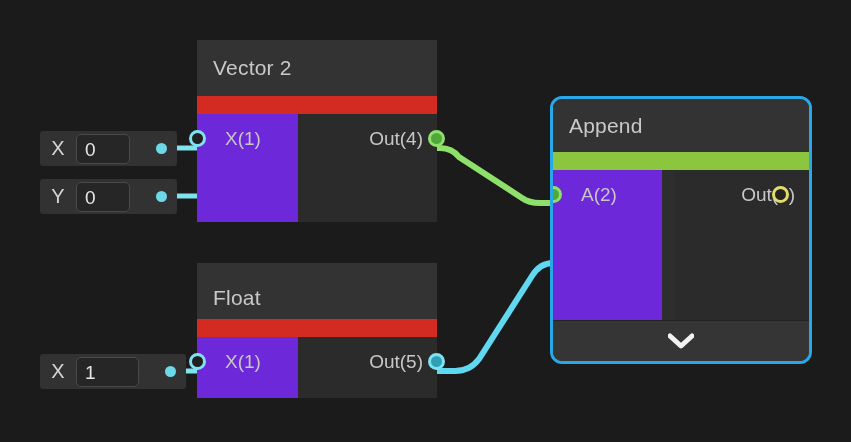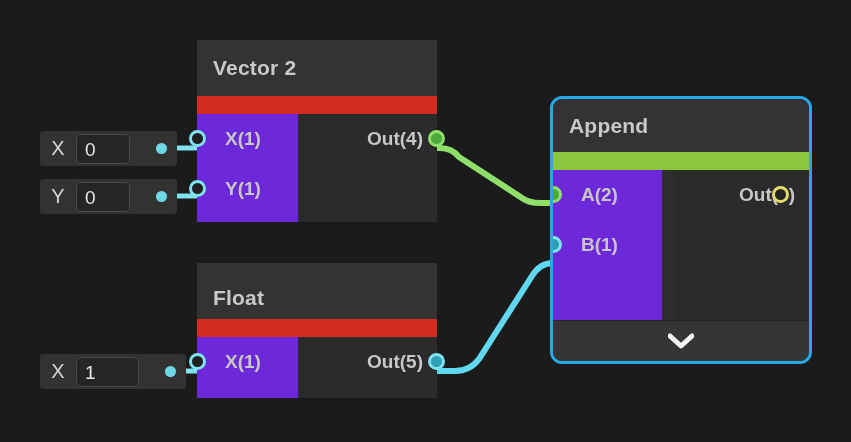--- a/index.html
+++ b/index.html
@@ -28,21 +28,20 @@
     left: 0; top: 0;
     width: 851px;
     height: 442px;
     pointer-events: none;
   }
   
   .node {
     position: absolute;
     background: #2e2e2e;
     box-sizing: border-box;
-    font-weight: bold;
   }
   .node-title {
     color: #c9c9c9;
     font-size: 21px;
     letter-spacing: 0.2px;
     padding: 0 16px;
     display: flex;
     align-items: center;
     height: 100%;
     box-sizing: border-box;
@@ -199,24 +198,20 @@
     <div class="title-wrap" style="height:56px;">
       <div class="node-title">Vector 2</div>
     </div>
     <div class="accent-bar" style="top:56px; background:#d32a22;"></div>
     <div class="body-row" style="top:74px; bottom:0;">
       <div class="in-col" style="width:101px;">
         <div class="port-row">
           <span class="port ring-cyan left" style="top:16px;"></span>
           <span class="port-label">X(1)</span>
         </div>
-        <div class="port-row">
-          <span class="port ring-cyan left" style="top:16px;"></span>
-          <span class="port-label">Y(1)</span>
-        </div>
       </div>
       <div class="out-col">
         <div class="port-row out">
           <span class="port-label">Out(4)</span>
           <span class="port fill-green right" style="top:16px;"></span>
         </div>
       </div>
     </div>
   </div>
 
@@ -245,24 +240,20 @@
     <div class="title-wrap" style="height:53px;">
       <div class="node-title">Append</div>
     </div>
     <div class="accent-bar" style="top:53px; background:#8cc63f;"></div>
     <div class="body-row" style="top:71px; bottom:24px;gap:12px;">
       <div class="in-col" style="width:109px;">
         <div class="port-row">
           <span class="port fill-green left" style="top:16px;"></span>
           <span class="port-label">A(2)</span>
         </div>
-        <div class="port-row">
-          <span class="port fill-cyan left" style="top:16px;"></span>
-          <span class="port-label">B(1)</span>
-        </div>
       </div>
       <div class="out-col">
         <div class="port-row out">
           <span class="port-label">Out(3)</span>
           <span class="port ring-yellow right" style="top:16px; right:20px;"></span>
         </div>
       </div>
     </div>
     <div class="footer-bar">
       <svg class="chev" width="26" height="16" viewBox="0 0 26 16">

